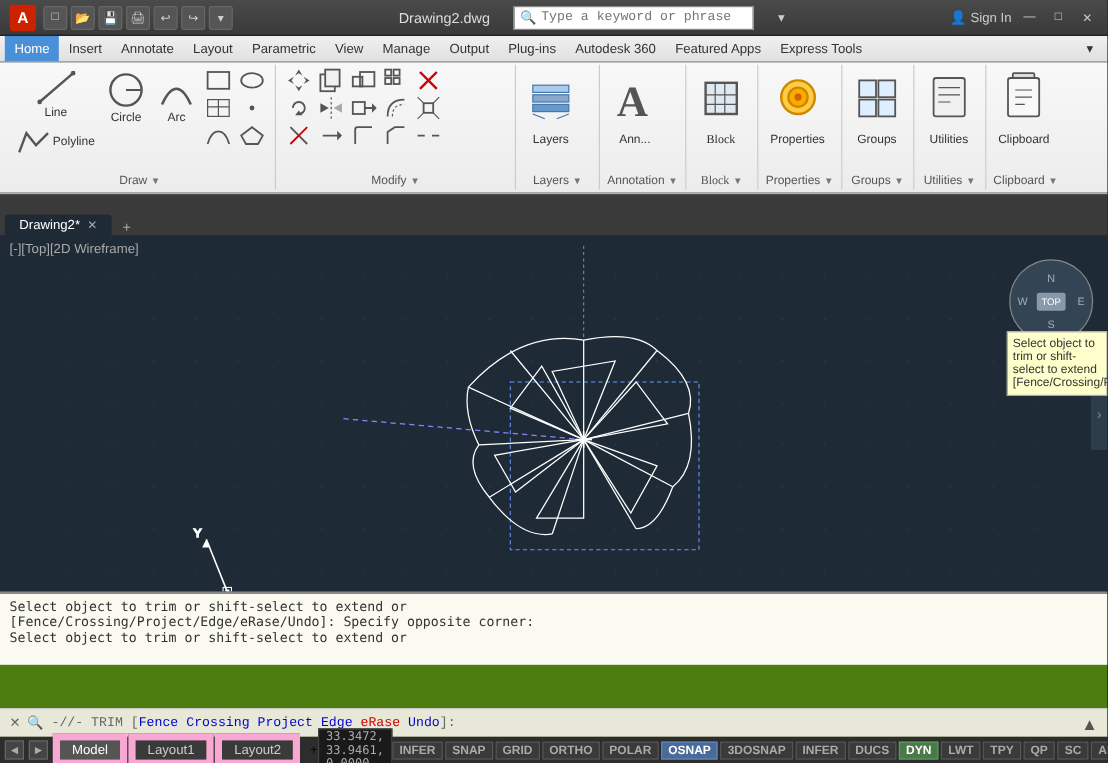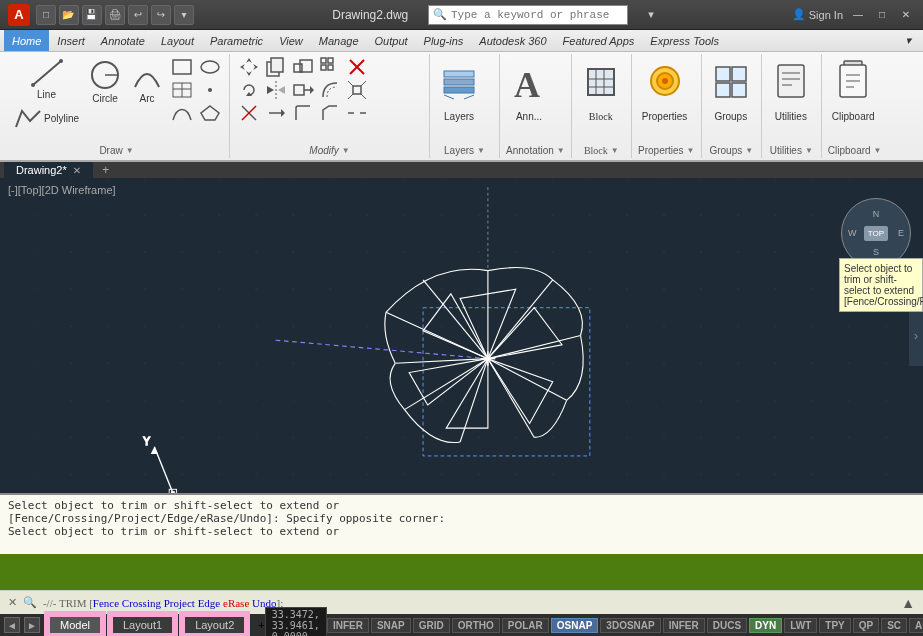--- a/index.html
+++ b/index.html
@@ -57,21 +57,21 @@
       align-items: center;
       padding: 0 4px;
       border-bottom: 1px solid #bbb;
     }
     .menu-item {
       padding: 0 8px;
       font-size: 11px;
       color: #333;
       cursor: pointer;
       height: 100%;
-      display: flex; align-items: center; font-style: italic;
+      display: flex; align-items: center;
     }
     .menu-item.active { background: #4a90d9; color: #fff; }
 
     
     #ribbon {
       height: 110px;
       background: linear-gradient(to bottom, #f8f8f8, #ececec);
       border-bottom: 2px solid #aaa;
       display: flex;
       flex-direction: column;
@@ -196,22 +196,22 @@
       background: rgba(60,80,100,0.5);
       display: flex; align-items: center; justify-content: center;
       color: #888; font-size: 12px; cursor: pointer;
     }
 
     
     #doc-tabs {
       height: 16px;
       background: #3a3a3a;
       display: flex;
-      align-items: center;
-      padding: 0 4px;
+      align-items: flex-start;
+      padding: 17px 4px;
       gap: 1px;
     }
     .doc-tab {
       padding: 3px 12px;
       font-size: 11px;
       background: #555;
       color: #ccc;
       border-radius: 3px 3px 0 0;
       cursor: pointer;
       display: flex; align-items: center; gap: 6px;
@@ -254,21 +254,21 @@
     }
     #command-input-row {
       height: 24px;
       background: #e8e8d8;
       border-top: 1px solid #ccc;
       display: flex;
       align-items: center;
       padding: 0 8px;
       gap: 6px;
     }
-    #command-prefix { color: #666; font-family: Liberation Serif, serif; font-size: 11px; }
+    #command-prefix { color: #666; font-family: Liberation Mono, monospace; font-size: 11px; }
     #command-text { font-family: monospace; font-size: 11px; color: #000; flex: 1; }
     #cmd-expand { font-size: 14px; color: #555; cursor: pointer; }
 
     
     #statusbar {
       height: 22px;
       background: #2d2d2d;
       display: flex;
       align-items: center;
       justify-content: space-between;
@@ -451,21 +451,21 @@
               </svg>
             </div>
           </div>
         </div>
         <div class="ribbon-group-label">
           <span>Draw</span>
           <span class="dropdown-arrow">▼</span>
         </div>
       </div>
 
-      <div class="ribbon-group" style="min-width:200px;font-style:italic;">
+      <div class="ribbon-group" style="min-width:200px;">
         <div class="ribbon-group-items" style="gap:1px;">
           <div class="ribbon-col">
             <div class="ribbon-btn-sm">
               <svg width="22" height="22" viewBox="0 0 22 22">
                 <polygon points="11,2 14,7 11,5 11,17 14,15 11,20 8,15 11,17 11,5 8,7" fill="#555"></polygon>
                 <polygon points="2,11 7,8 5,11 17,11 15,8 20,11 15,14 17,11 5,11 7,14" fill="#555"></polygon>
               </svg>
             </div>
             <div class="ribbon-btn-sm">
               <svg width="22" height="22" viewBox="0 0 22 22">

